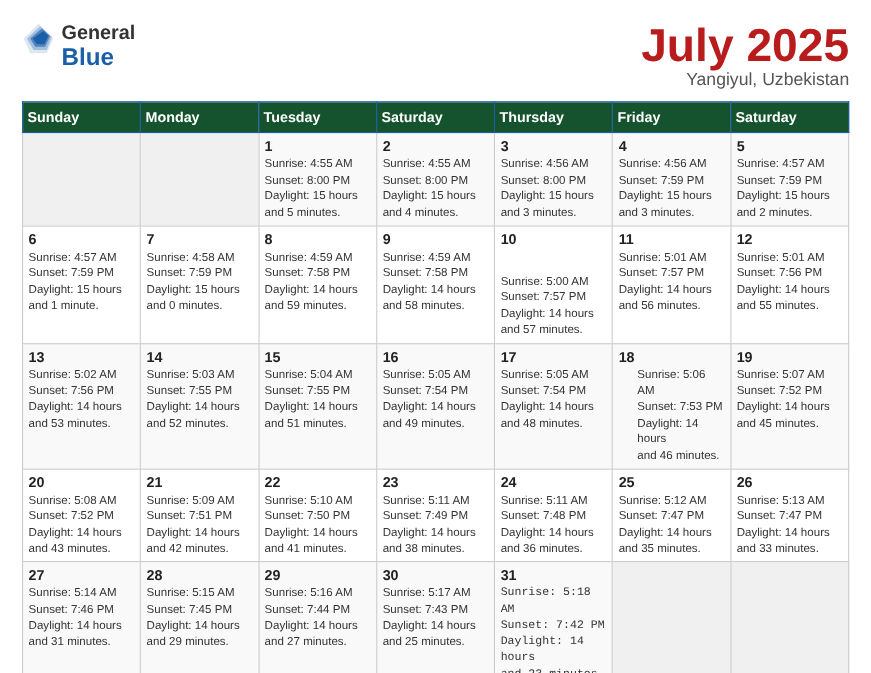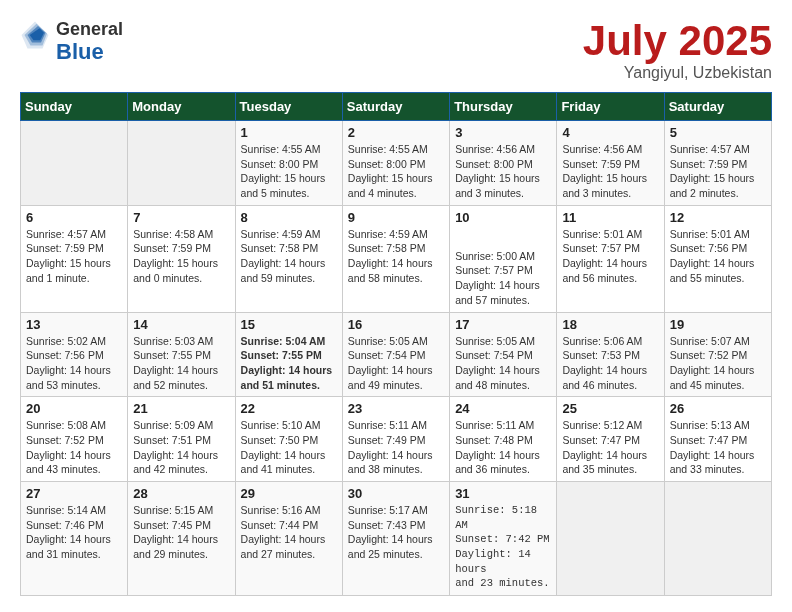--- a/index.html
+++ b/index.html
@@ -232,42 +232,42 @@
         </td>
         <td>
           <div class="day-number">14</div>
           <div class="day-info" style="white-space: pre-line;">Sunrise: 5:03 AM
 Sunset: 7:55 PM
 Daylight: 14 hours
 and 52 minutes.</div>
         </td>
         <td>
           <div class="day-number">15</div>
-          <div class="day-info" style="white-space: pre-line; font-weight: bold;">Sunrise: 5:04 AM
+          <div class="day-info" style="white-space: pre-line;">Sunrise: 5:04 AM
 Sunset: 7:55 PM
 Daylight: 14 hours
 and 51 minutes.</div>
         </td>
         <td>
           <div class="day-number">16</div>
           <div class="day-info" style="white-space: pre-line;">Sunrise: 5:05 AM
 Sunset: 7:54 PM
 Daylight: 14 hours
 and 49 minutes.</div>
         </td>
         <td>
           <div class="day-number">17</div>
           <div class="day-info" style="white-space: pre-line;">Sunrise: 5:05 AM
 Sunset: 7:54 PM
 Daylight: 14 hours
 and 48 minutes.</div>
         </td>
         <td>
           <div class="day-number">18</div>
-          <div class="day-info" style="white-space: pre-line;">Sunrise: 5:06 AM
+          <div class="day-info" style="white-space: pre-line; margin-left: 17px;">Sunrise: 5:06 AM
 Sunset: 7:53 PM
 Daylight: 14 hours
 and 46 minutes.</div>
         </td>
         <td>
           <div class="day-number">19</div>
           <div class="day-info" style="white-space: pre-line;">Sunrise: 5:07 AM
 Sunset: 7:52 PM
 Daylight: 14 hours
 and 45 minutes.</div>

